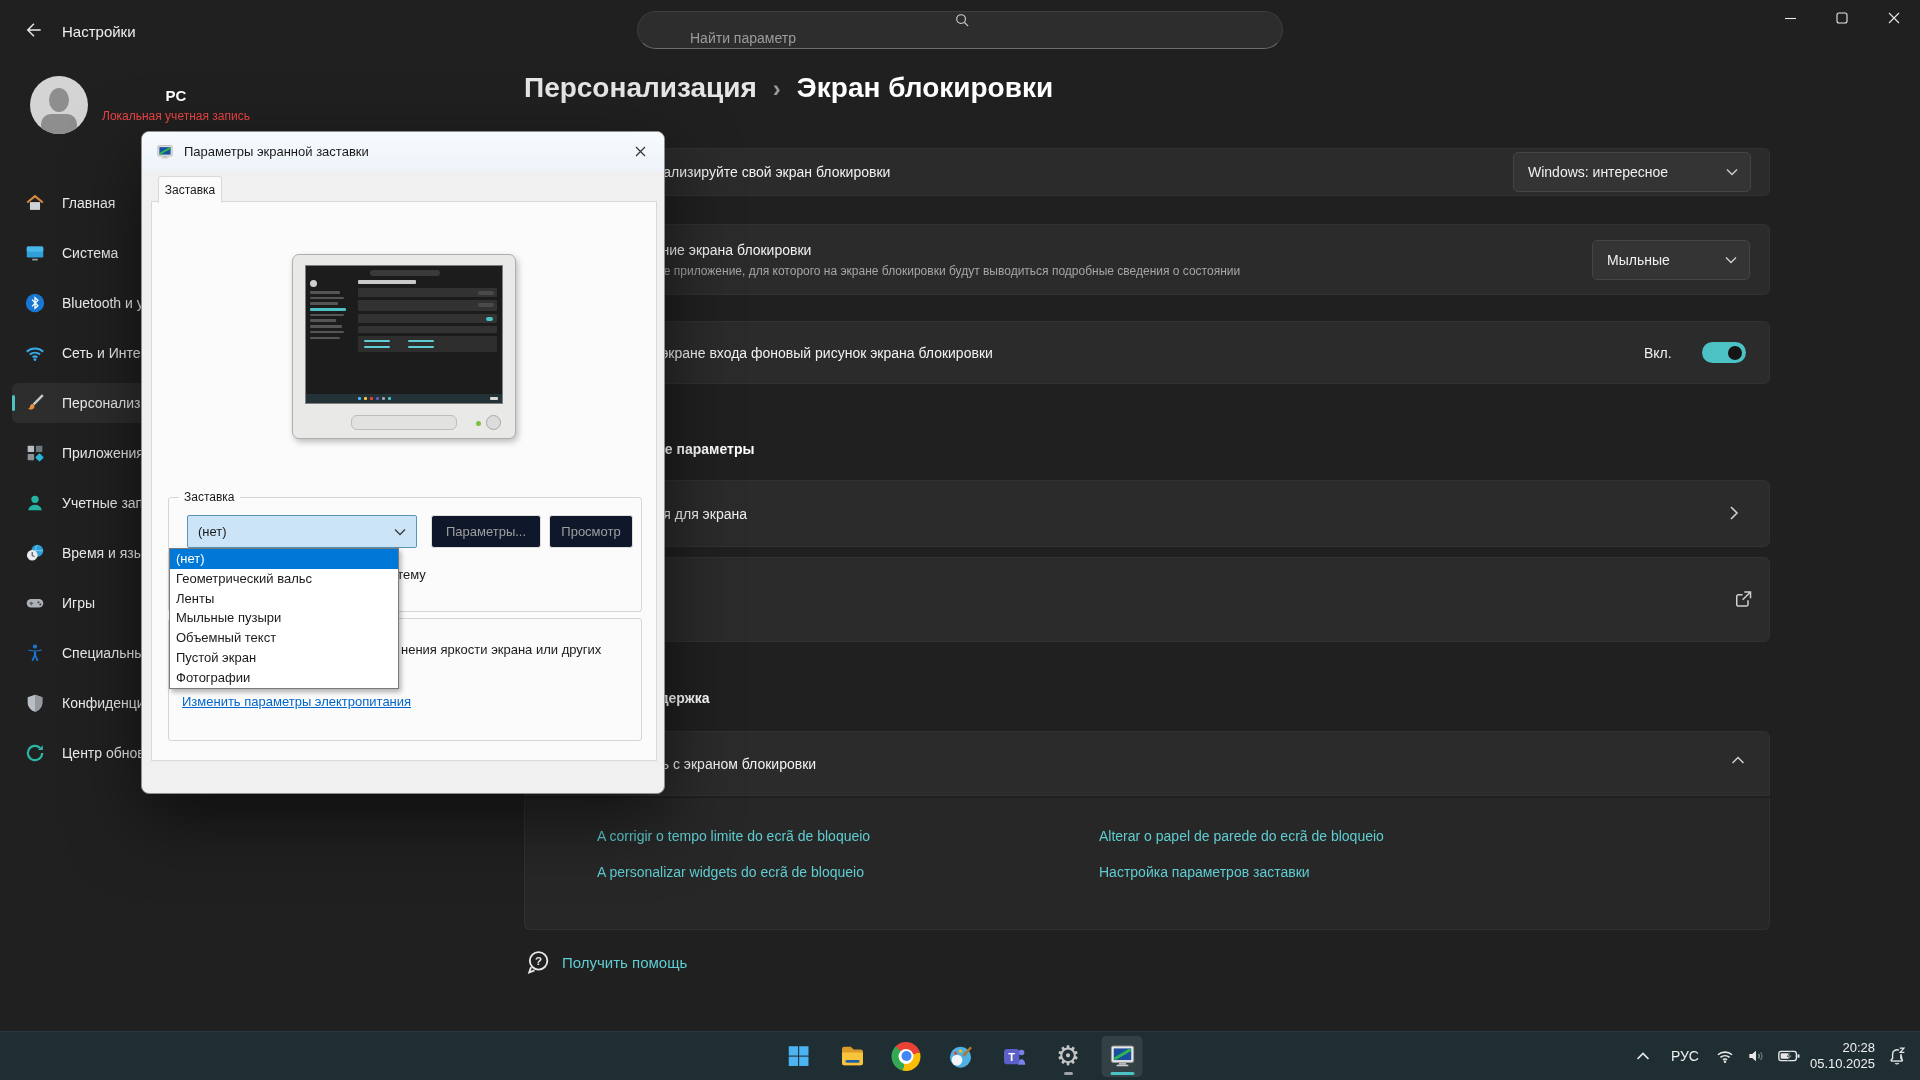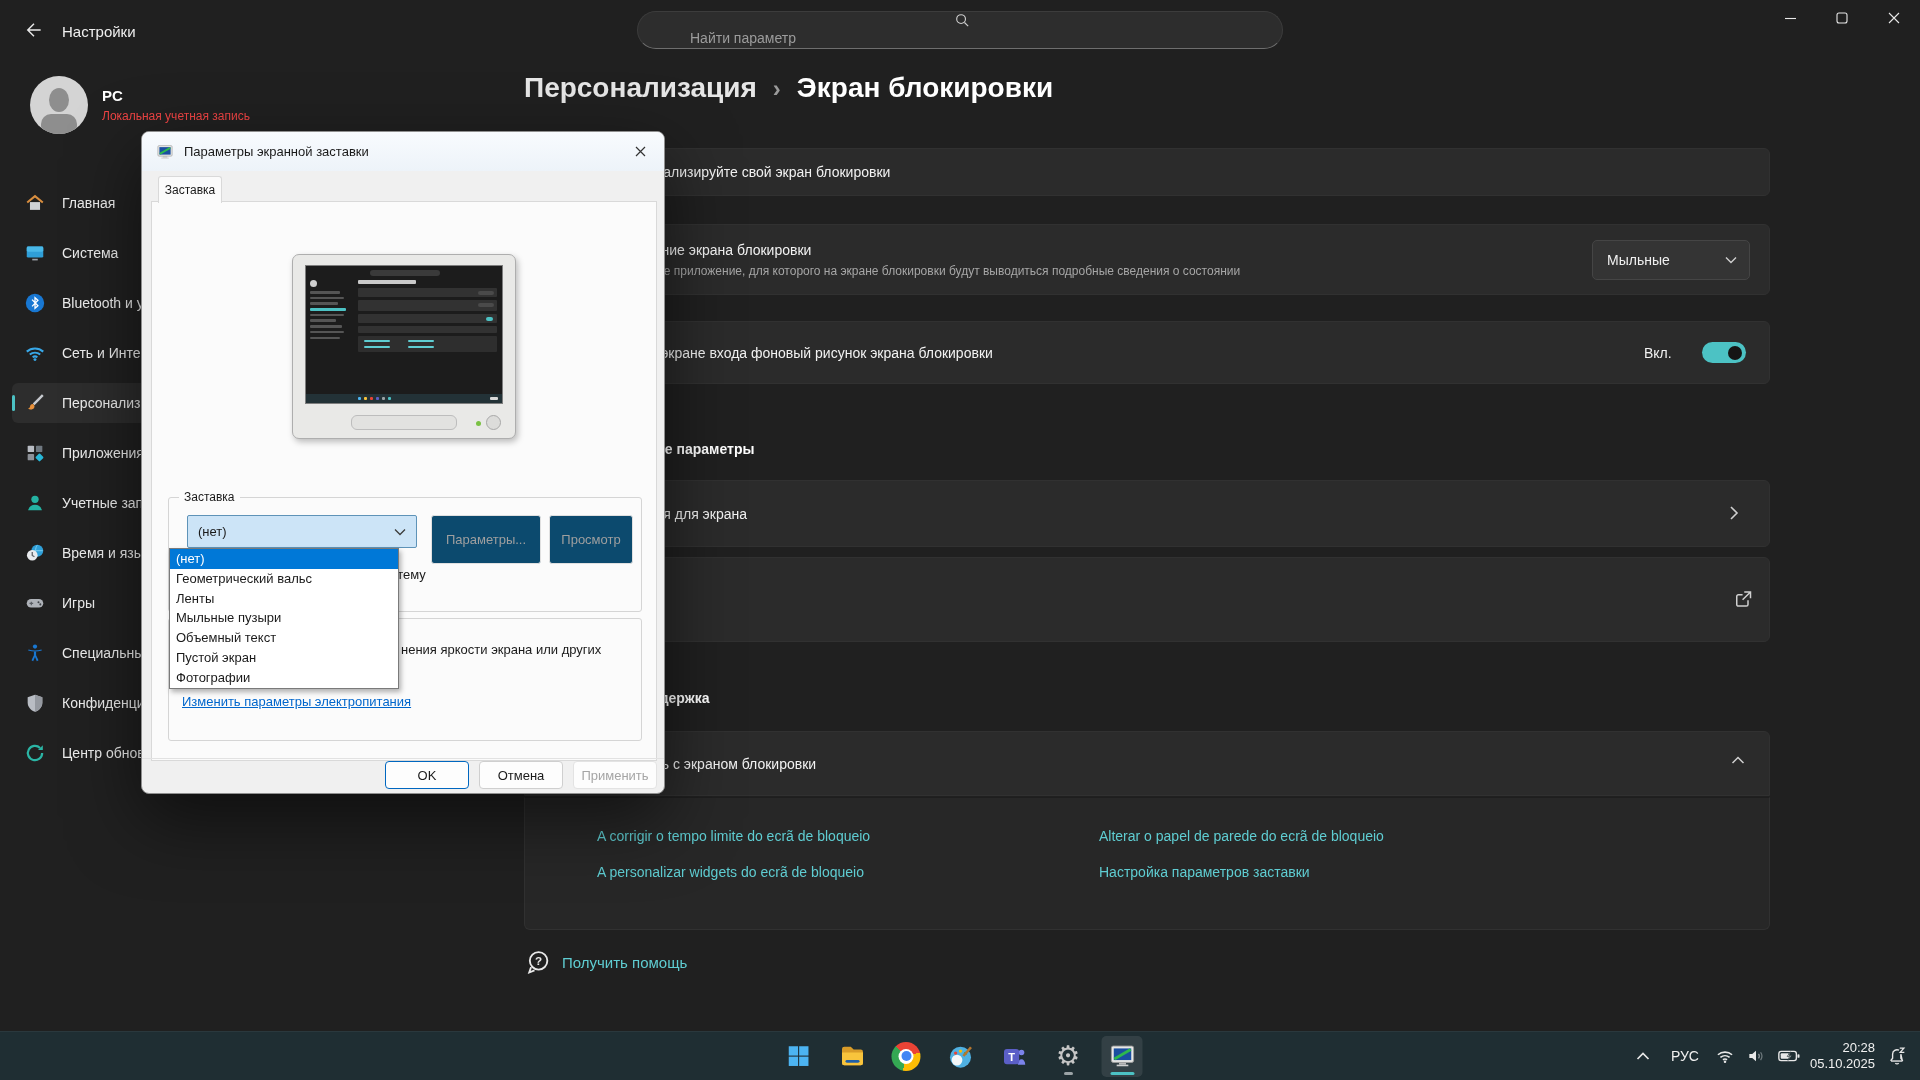--- a/index.html
+++ b/index.html
@@ -13,21 +13,21 @@
   .search .mag{margin:0 12px 0 16px;}
   .search input{background:transparent;border:none;outline:none;color:#e8e8e8;font-size:14px;width:540px;font-family:inherit;}
   .search input::placeholder{color:#9c9c9c;}
   .winctl{position:absolute;right:0;top:0;display:flex;}
   .winctl .wbtn{width:52px;height:36px;display:flex;align-items:center;justify-content:center;}
   
   .account{position:absolute;left:30px;top:76px;display:flex;align-items:center;}
   .avatar{width:58px;height:58px;border-radius:50%;background:#d4d4d4;position:relative;overflow:hidden;}
   .avatar .head{position:absolute;left:19px;top:12px;width:20px;height:24px;border-radius:50%;background:#8e8e8e;}
   .avatar .body{position:absolute;left:11px;top:38px;width:36px;height:22px;border-radius:10px;background:#8e8e8e;}
-  .acc-name{margin-left:14px;}
+  .acc-name{margin-left:14px;text-align:center;}
   .acc-name .nm{font-size:15px;font-weight:bold;color:#fff;}
   .acc-name .tp{font-size:12px;color:#ef4444;margin-top:5px;}
   .nav{position:absolute;left:12px;top:183px;width:330px;}
   .navitem{position:relative;height:40px;margin-bottom:10px;display:flex;align-items:center;border-radius:6px;padding-left:12px;box-sizing:border-box;}
   .navitem.sel{background:#2d2d2d;}
   .navitem.sel::before{content:"";position:absolute;left:0;top:12px;width:3px;height:16px;border-radius:2px;background:#4cc2c4;}
   .navitem .nicon{width:22px;height:22px;margin-right:16px;flex:none;}
   .navitem .nlabel{font-size:14px;color:#ececec;white-space:nowrap;}
   
   .breadcrumb{position:absolute;left:524px;top:72px;font-size:28px;font-weight:600;display:flex;align-items:center;}
@@ -65,21 +65,21 @@
   .mm-card{position:relative;height:9px;background:#323232;border-radius:1px;margin-bottom:3px;}
   .mm-pill{position:absolute;right:3px;top:2.5px;width:16px;height:4px;background:#4a4a4a;border-radius:2px;}
   .mm-dot{position:absolute;right:4px;top:2.5px;width:7px;height:4px;background:#4cc2c4;border-radius:2px;}
   .mm-links{position:relative;height:16px;background:#2e2e2e;border-radius:1px;margin-bottom:3px;}
   .mm-l{position:absolute;width:26px;height:2px;background:#5fcdd2;border-radius:1px;}
   .mm-task{position:absolute;left:-52px;right:-5px;bottom:-10px;height:9px;background:#233237;}
   .mm-ti{position:absolute;top:3px;width:3px;height:3px;border-radius:1px;}
   .groupbox{position:absolute;border:1px solid #d5d5d5;border-radius:3px;}
   .gb-label{position:absolute;top:-8px;left:10px;background:#fbfbfb;padding:0 5px;font-size:12px;color:#1a1a1a;}
   .combobox{position:absolute;left:18px;top:17px;width:230px;height:33px;background:#cce4f7;border:1px solid #5e93b8;border-radius:2px;display:flex;align-items:center;justify-content:space-between;padding:0 10px 0 10px;box-sizing:border-box;font-size:13px;}
-  .dlgbtn{position:absolute;top:17px;height:49px;background:#0c4a6e;border:1px solid #e0e0e0;border-radius:3px;font-size:13px;color:#9f9f9f;display:flex;align-items:center;justify-content:center;box-sizing:border-box;}
+  .dlgbtn{position:absolute;top:17px;height:33px;background:#0f172a;border:1px solid #e0e0e0;border-radius:3px;font-size:13px;color:#9f9f9f;display:flex;align-items:center;justify-content:center;box-sizing:border-box;}
   .cbx{position:absolute;left:20px;top:69px;width:15px;height:15px;border:1px solid #8a8a8a;background:#fff;border-radius:2px;}
   .cbxlabel{position:absolute;left:43px;top:69px;font-size:13px;color:#1a1a1a;}
   .droplist{position:absolute;left:27px;top:416px;width:230px;height:141px;background:#fff;border:1px solid #7a7a7a;box-shadow:2px 3px 5px rgba(0,0,0,.3);z-index:6;box-sizing:border-box;}
   .dli{height:19.8px;line-height:19.8px;font-size:13px;padding-left:6px;color:#1a1a1a;white-space:nowrap;}
   .dli.sel{background:#0078d7;color:#fff;}
   .powerfrag{position:absolute;left:259px;top:510px;font-size:13px;color:#1a1a1a;z-index:1;}
   .powerlink{position:absolute;left:40px;top:562px;font-size:13px;color:#0066cc;text-decoration:underline;}
   .dlg-strip{position:absolute;left:0;right:0;bottom:0;height:34px;border-top:1px solid #e2e2e2;}
   .okbtn{position:absolute;width:84px;height:28px;border-radius:4px;background:#fdfdfd;border:1px solid #cfcfcf;font-size:13px;color:#1a1a1a;display:flex;align-items:center;justify-content:center;box-sizing:border-box;}
   .okbtn.accent{border:1px solid #0067c0;}
@@ -273,20 +273,26 @@
   </div>
 
   <div class="breadcrumb">
     <span class="p1">Персонализация</span>
     <span class="sep">›</span>
     <span class="p2">Экран блокировки</span>
   </div>
 
   <div class="card" style="top:148px;height:48px;padding-left:90px;">
     <span class="rowtext">Персонализируйте свой экран блокировки</span>
+  </div>
+  <div class="ddbtn" style="left:1513px;top:152px;width:238px;height:40px;">
+    <span>Windows: интересное</span>
+    <svg width="12" height="8" viewBox="0 0 12 8">
+        <path d="M1 1.5 6 6.5 11 1.5" stroke="#cfcfcf" stroke-width="1.4" fill="none"></path>
+      </svg>
   </div>
 
   <div class="card" style="top:224px;height:71px;padding-left:90px;align-items:flex-start;flex-direction:column;justify-content:center;">
     <span class="rowtext">Состояние экрана блокировки</span>
     <span class="rowsub">Выберите приложение, для которого на экране блокировки будут выводиться подробные сведения о состоянии</span>
   </div>
   <div class="ddbtn" style="left:1592px;top:240px;width:158px;height:40px;">
     <span>Мыльные</span>
     <svg width="12" height="8" viewBox="0 0 12 8">
         <path d="M1 1.5 6 6.5 11 1.5" stroke="#cfcfcf" stroke-width="1.4" fill="none"></path>
@@ -434,25 +440,20 @@
     <div class="droplist">
       <div class="dli sel">(нет)</div>
       <div class="dli">Геометрический вальс</div>
       <div class="dli">Ленты</div>
       <div class="dli">Мыльные пузыри</div>
       <div class="dli">Объемный текст</div>
       <div class="dli">Пустой экран</div>
       <div class="dli">Фотографии</div>
     </div>
 
-    <div class="dlg-strip">
-      <div class="okbtn accent" style="left:243px;top:2px;">OK</div>
-      <div class="okbtn" style="left:337px;top:2px;">Отмена</div>
-      <div class="okbtn disabled" style="left:431px;top:2px;">Применить</div>
-    </div>
   </div>
 
   <div class="taskbar">
     <div class="tb-center">
       <div class="tbicon">
         <svg width="26" height="26" viewBox="0 0 24 24">
             <rect x="3" y="3" width="8.6" height="8.6" fill="#4cb4f2"></rect>
             <rect x="12.6" y="3" width="8.6" height="8.6" fill="#4cb4f2"></rect>
             <rect x="3" y="12.6" width="8.6" height="8.6" fill="#4cb4f2"></rect>
             <rect x="12.6" y="12.6" width="8.6" height="8.6" fill="#4cb4f2"></rect>

